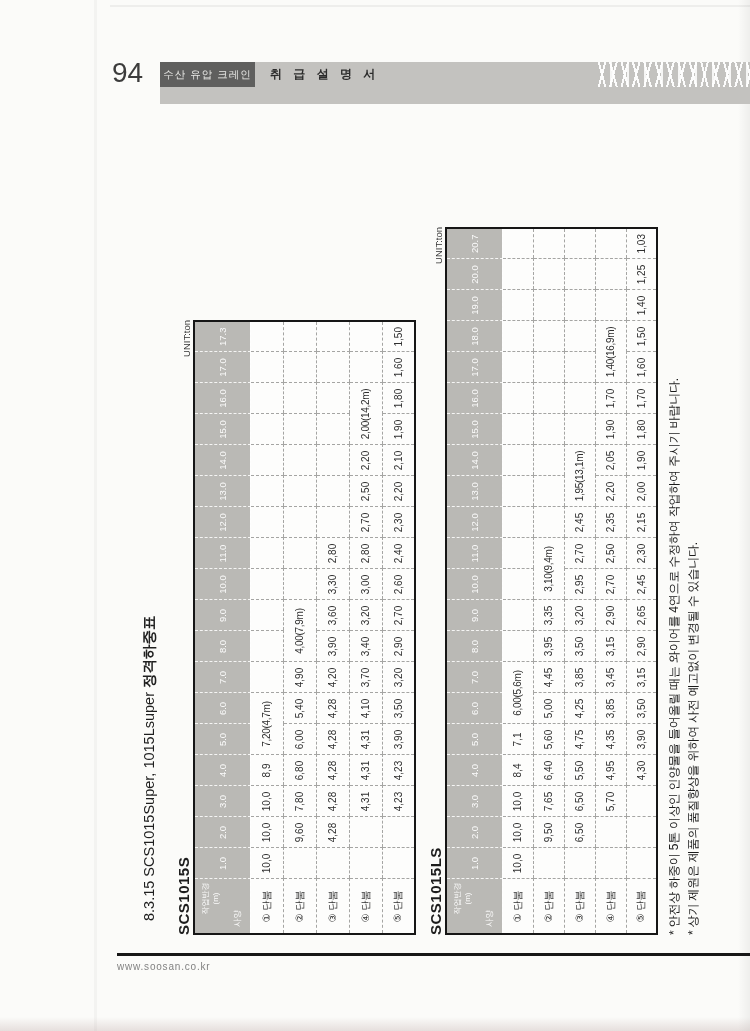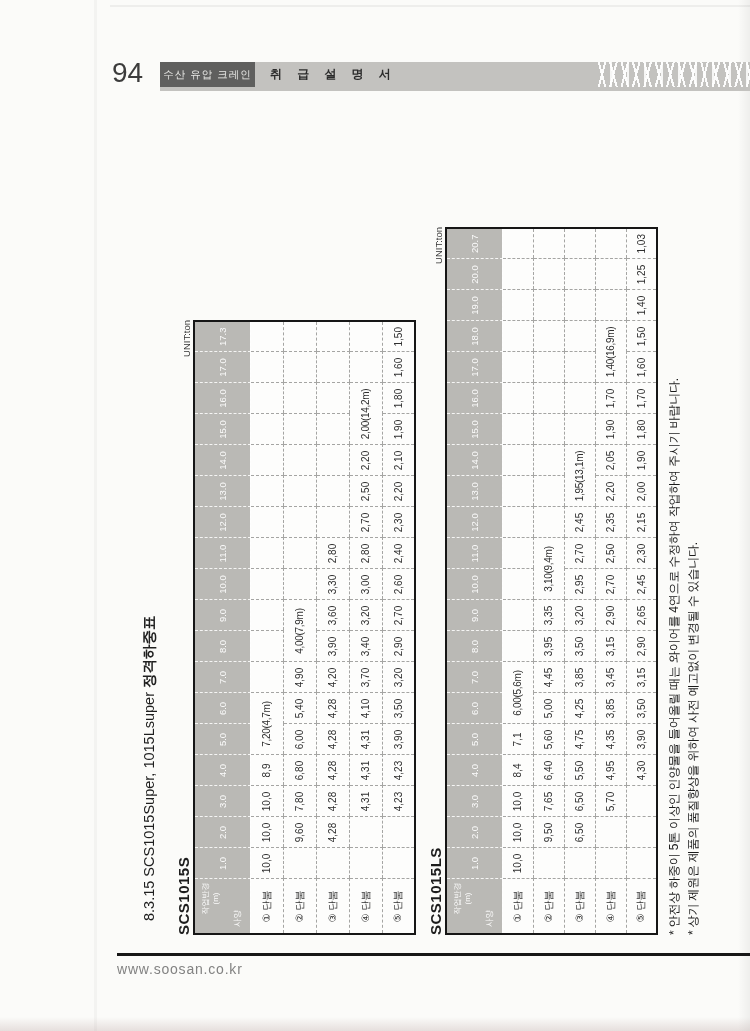--- a/index.html
+++ b/index.html
@@ -10,25 +10,25 @@
     color:#222;
   }
   
   .scan-top-line{position:absolute;left:110px;top:5px;width:640px;height:2px;background:rgba(0,0,0,0.05);}
   .scan-left-gutter{position:absolute;left:94px;top:0;width:3px;height:1031px;background:rgba(0,0,0,0.03);}
   .scan-right-shade{position:absolute;right:0;top:0;width:12px;height:1031px;background:linear-gradient(to right,rgba(0,0,0,0),rgba(0,0,0,0.05));}
   .scan-bottom-shade{position:absolute;left:0;bottom:0;width:750px;height:14px;background:linear-gradient(to bottom,rgba(0,0,0,0),rgba(190,170,168,0.35));}
 
   
   .page-number{position:absolute;left:112px;top:57px;font-size:28px;color:#3c3c3c;}
-  .header-bar{position:absolute;left:160px;top:62px;width:590px;height:29px;background:#c3c2bf;}
+  .header-bar{position:absolute;left:160px;top:62px;width:590px;height:42px;background:#c3c2bf;}
   .brand-box{position:absolute;left:0;top:0;width:95px;height:25px;background:#5f5f5e;color:#e9e9e6;
     font-size:10.5px;display:flex;align-items:center;justify-content:center;letter-spacing:1px;}
   .doc-label{position:absolute;left:110px;top:0;height:25px;display:flex;align-items:center;
-    font-size:12px;font-weight:bold;color:#2b2b2b;letter-spacing:4px;font-family:Liberation Mono, monospace;}
+    font-size:12px;font-weight:bold;color:#2b2b2b;letter-spacing:4px;}
   .hatch{position:absolute;right:0;top:0;width:155px;height:25px;
     background-image:
       repeating-linear-gradient(105deg,transparent 0 9px,rgba(255,255,255,0.95) 9px 11px),
       repeating-linear-gradient(75deg,transparent 0 9px,rgba(255,255,255,0.95) 9px 11px),
       repeating-linear-gradient(90deg,transparent 0 15px,rgba(255,255,255,0.85) 15px 17px);}
 
   
   .rotated-content{
     position:absolute;left:140px;top:935px;width:712px;height:584px;
     transform-origin:0 0;transform:rotate(-90deg);
@@ -60,21 +60,21 @@
       linear-gradient(to bottom right,rgba(0,0,0,0) calc(50% - 1.2px),rgba(255,255,255,0.95) calc(50% - 1.2px) calc(50% + 1.2px),rgba(0,0,0,0) calc(50% + 1.2px)),
       #bab9b5;}
   th.corner .top{position:absolute;top:6px;right:3px;font-size:8px;line-height:1.2;text-align:center;}
   th.corner .bottom{position:absolute;bottom:6px;left:6px;font-size:8.5px;}
 
   .footnotes{margin-top:7px;}
   .footnote-line{font-size:12px;color:#1b1b1b;line-height:19px;white-space:nowrap;letter-spacing:-0.2px;}
 
   
   .footer-rule{position:absolute;left:117px;top:953px;width:633px;height:3px;background:#171717;}
-  .footer-url{position:absolute;left:117px;top:961px;font-size:14px;color:#828282;letter-spacing:0.8px;}
+  .footer-url{position:absolute;left:117px;top:961px;font-size:10px;color:#828282;letter-spacing:0.8px;}
 </style>
 </head>
 <body>
 
 <div class="scan-top-line"></div>
 <div class="scan-left-gutter"></div>
 <div class="scan-right-shade"></div>
 <div class="scan-bottom-shade"></div>
 
 <div class="page-number">94</div>

